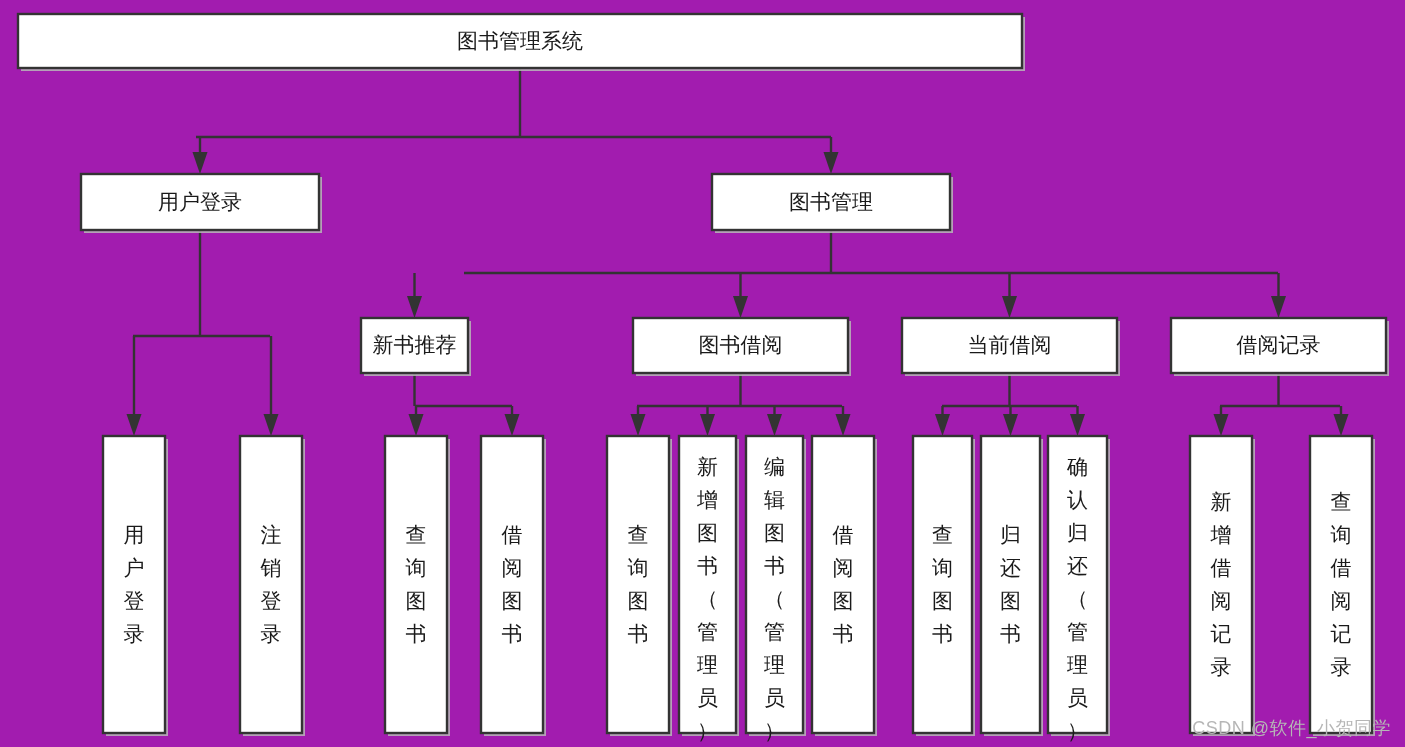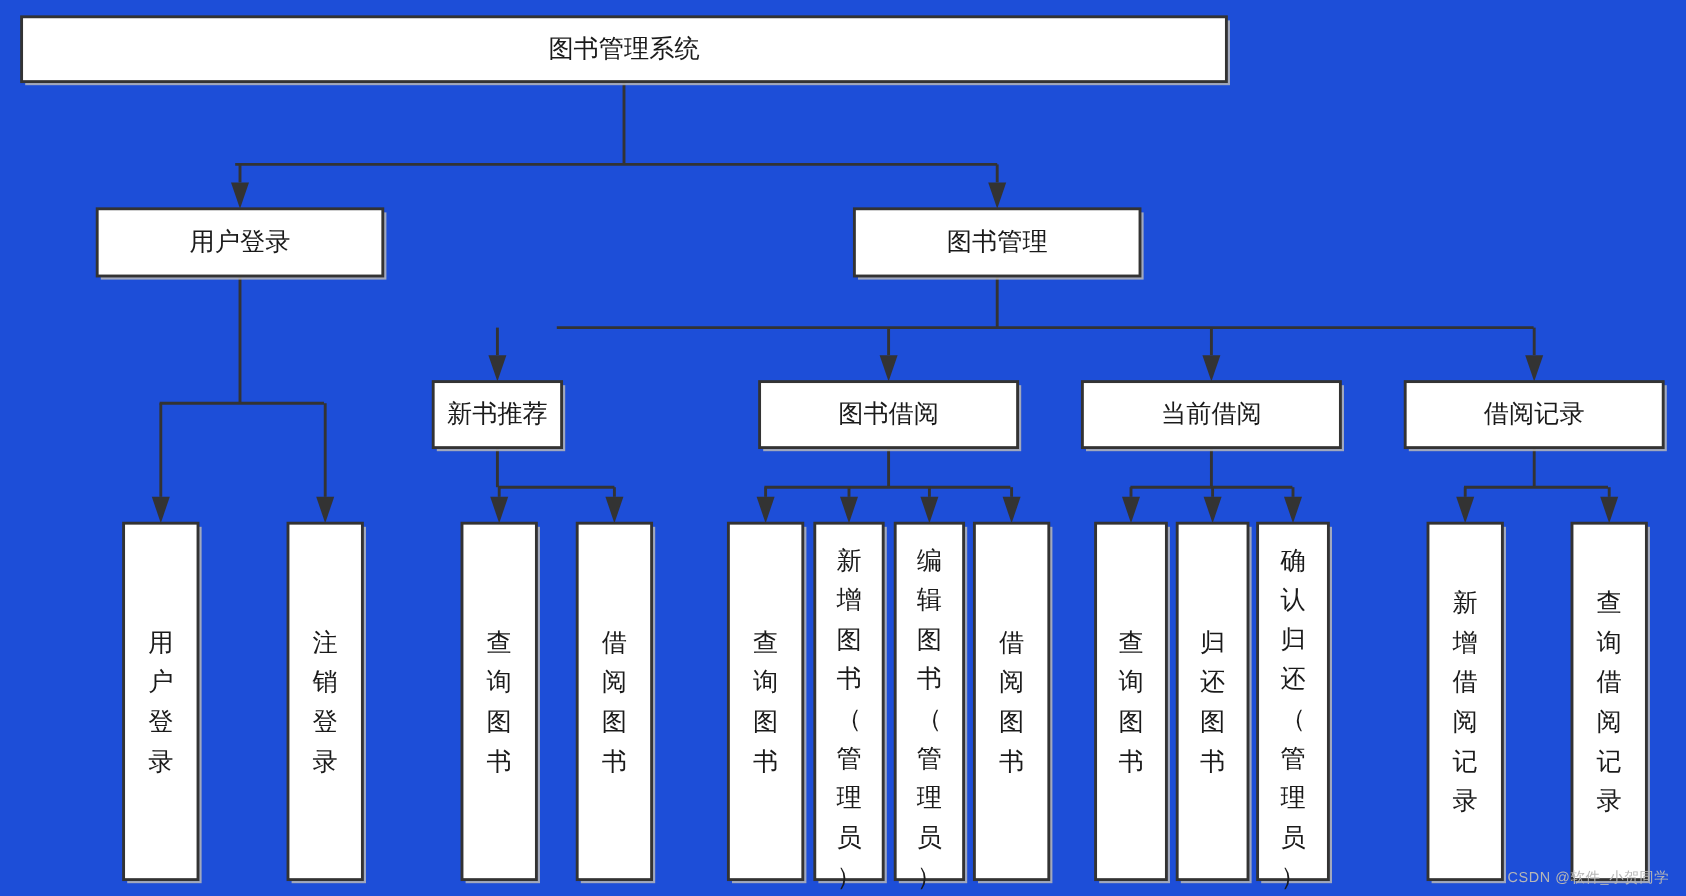--- a/index.html
+++ b/index.html
@@ -7,21 +7,21 @@
     padding: 0;
     background: #ffffff;
   }
   body {
     font-family: "Liberation Sans", "DejaVu Sans", sans-serif;
   }
   #stage {
     position: relative;
     width: 1405px;
     height: 747px;
-    background: #1d4ed8;
+    background: #a21caf;
     overflow: hidden;
     text-decoration: underline;
   }
   #diagram-svg {
     position: absolute;
     left: 0;
     top: 0;
     width: 1405px;
     height: 747px;
   }
@@ -55,21 +55,21 @@
     font-family: "Liberation Sans", "DejaVu Sans", sans-serif;
     font-size: 21px;
     fill: #1a1a1a;
     text-anchor: middle;
   }
   .watermark {
     position: absolute;
     right: 14px;
     bottom: 7px;
     font-family: "Liberation Sans", "DejaVu Sans", sans-serif;
-    font-size: 12px;
+    font-size: 18px;
     color: #b6b6b6;
     letter-spacing: 0.5px;
     white-space: nowrap;
     pointer-events: none;
   }
 </style>
 </head>
 <body>
 
 <div id="stage">

